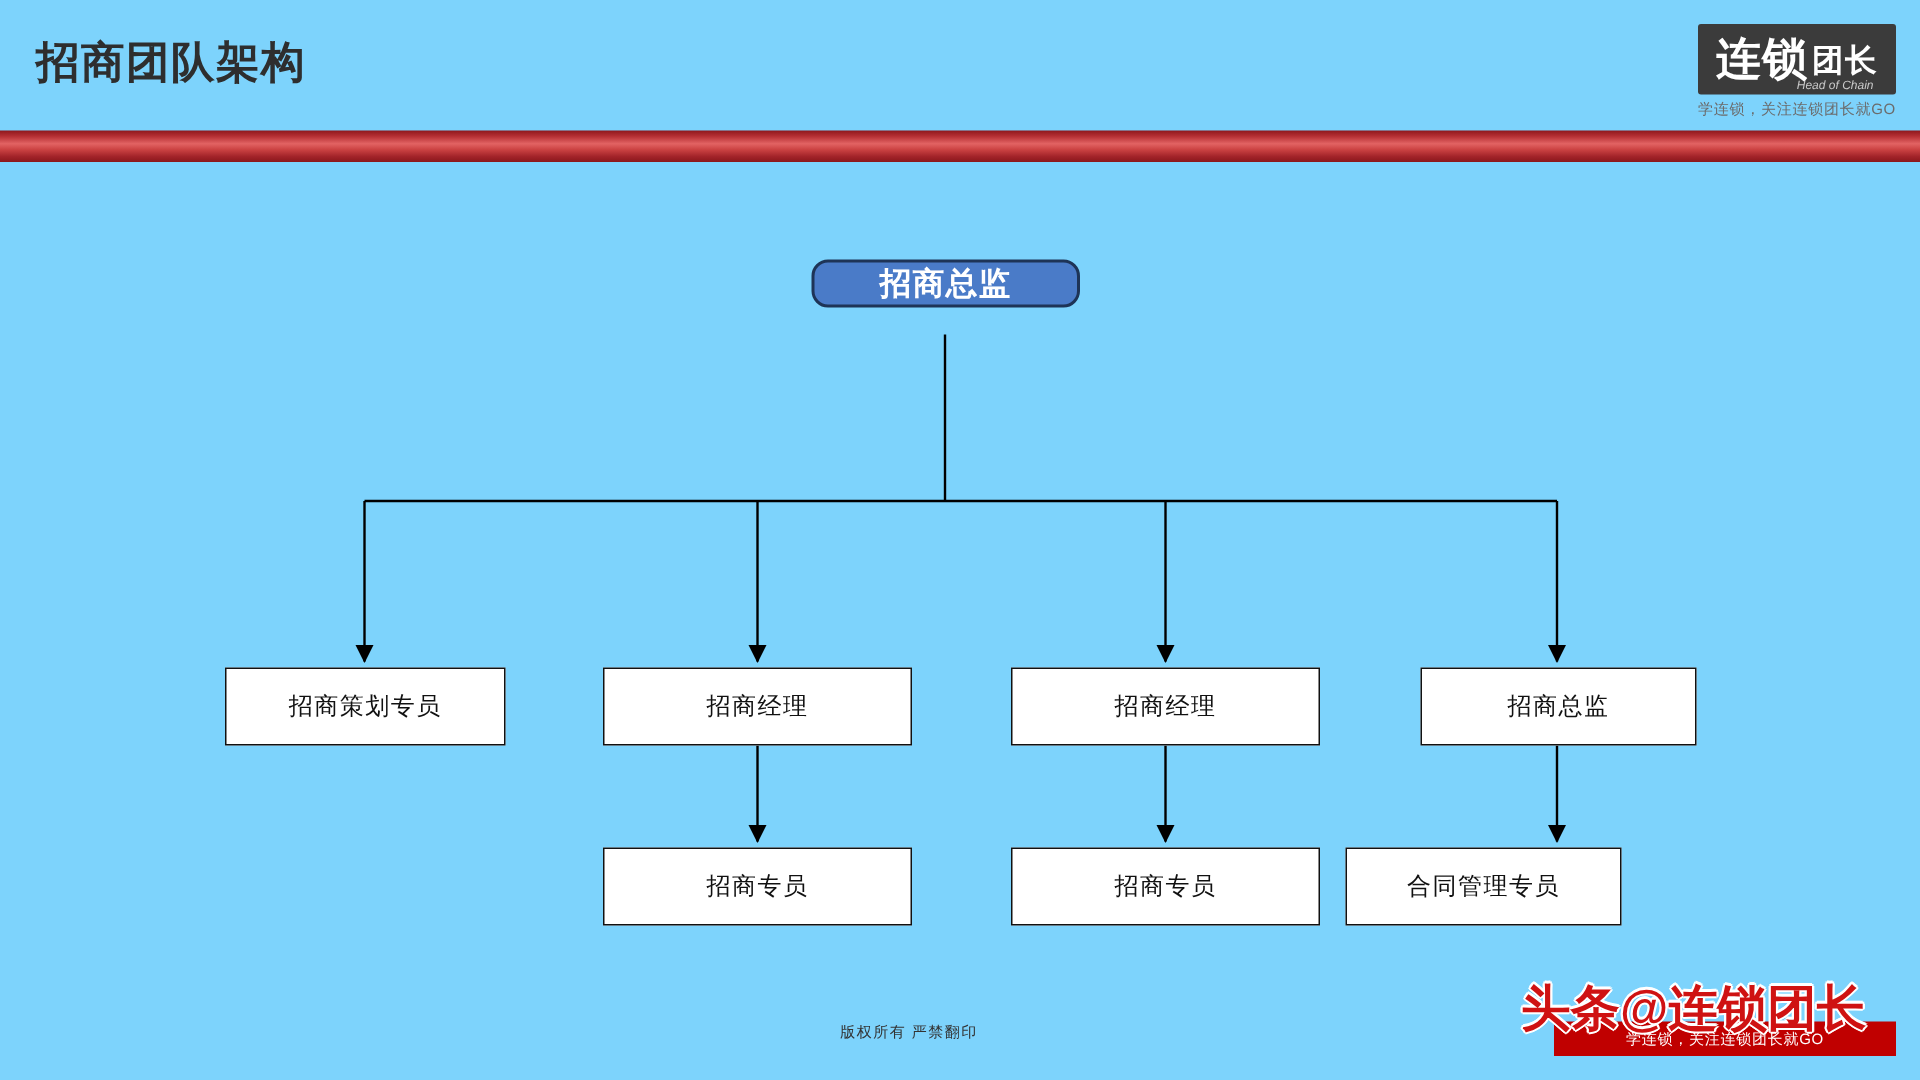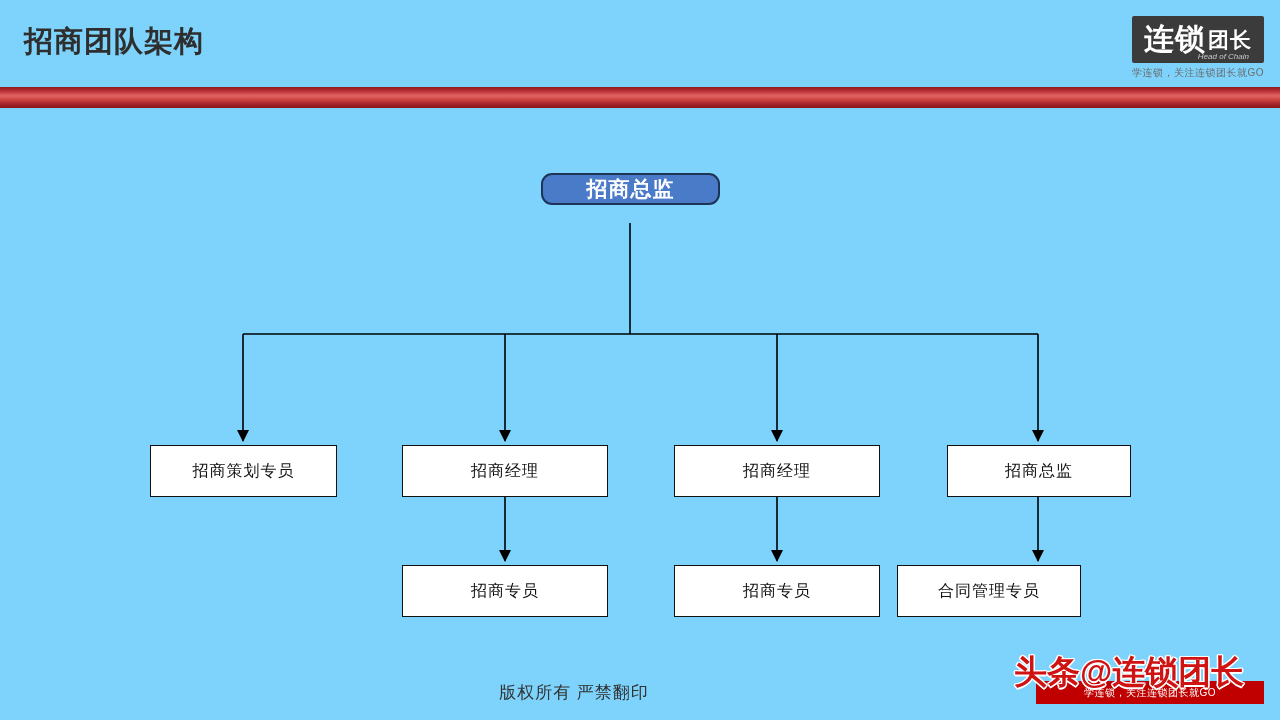--- a/index.html
+++ b/index.html
@@ -48,21 +48,21 @@
   .n-l2-0{left:150px;top:445px;width:187px;height:52px;}
   .n-l2-1{left:402px;top:445px;width:206px;height:52px;}
   .n-l2-2{left:674px;top:445px;width:206px;height:52px;}
   .n-l2-3{left:947px;top:445px;width:184px;height:52px;}
   .n-l3-0{left:402px;top:565px;width:206px;height:52px;}
   .n-l3-1{left:674px;top:565px;width:206px;height:52px;}
   .n-l3-2{left:897px;top:565px;width:184px;height:52px;}
   
   .copyright{
     position:absolute;left:0;top:681px;width:1148px;text-align:center;
-    font-size:17px;color:#333333;letter-spacing:1px;
+    font-size:10px;color:#333333;letter-spacing:1px;padding-left:32px;
   }
   .wm-banner{
     position:absolute;left:1036px;top:681px;width:228px;height:23px;
     background:#c00000;color:#ffffff;font-size:10px;
     display:flex;align-items:center;justify-content:center;
     overflow:hidden;white-space:nowrap;letter-spacing:0.5px;
   }
   .wm-text{
     position:absolute;left:1014px;top:650px;width:260px;
     font-size:33px;font-weight:800;color:#cf1212;white-space:nowrap;

